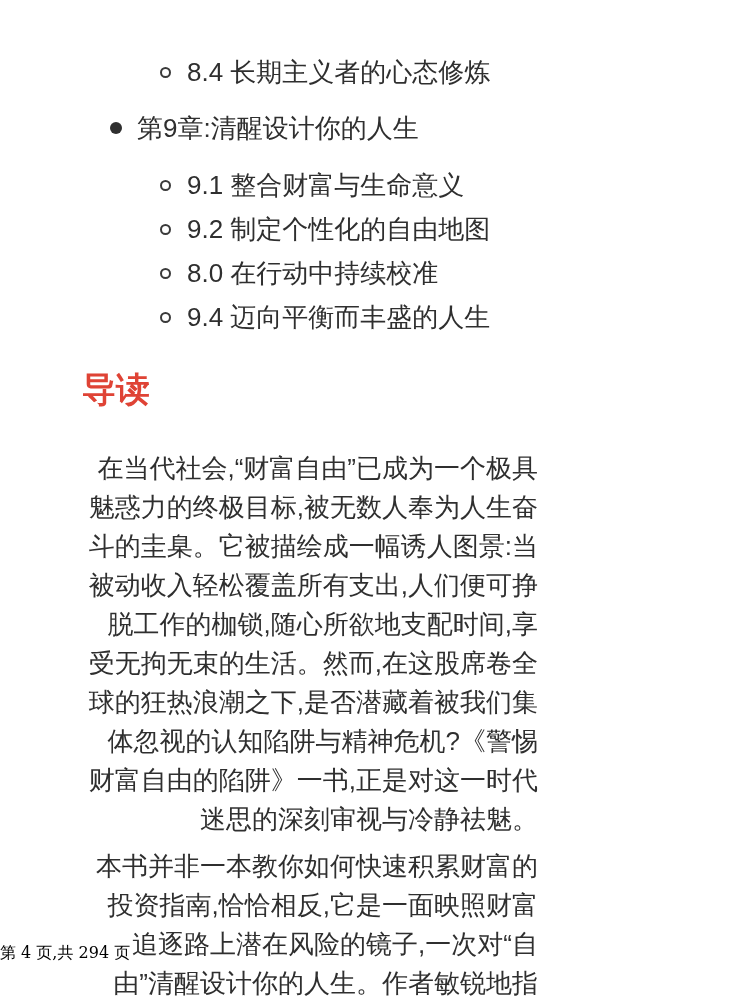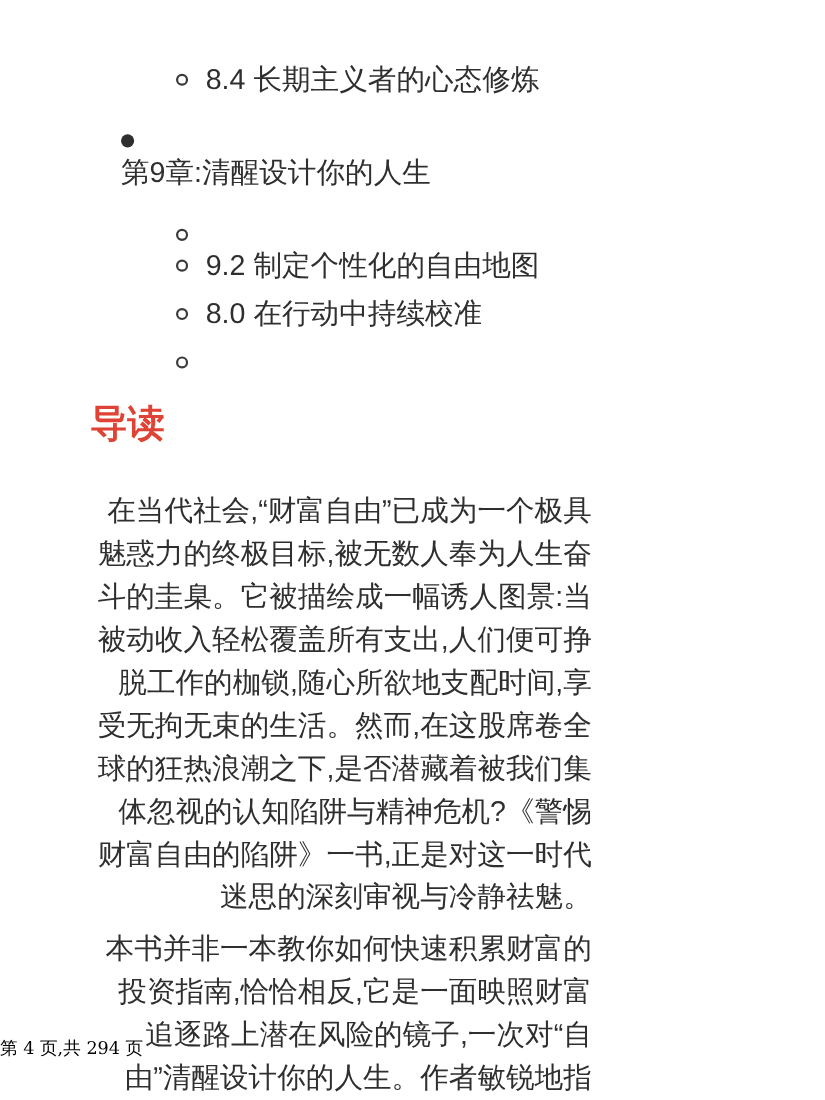--- a/index.html
+++ b/index.html
@@ -41,21 +41,21 @@
     margin-right: 16px;
   }
   .bullet.disc {
     width: 12px; height: 12px;
     background: #2f2f2f;
     border-radius: 50%;
     margin-top: 16px;
     margin-right: 15px;
   }
   .toc-sub > li { padding-left: 78px; }
-  .toc-item.chapter { padding-left: 28px; margin-bottom: 13px; flex-direction: column; }
+  .toc-item.chapter { padding-left: 28px; margin-bottom: 13px; }
   .toc-sub.orphan > li { margin-bottom: 12px; }
 
   
   .intro-heading {
     margin: 30px 0 40px 0;
     font-size: 34px;
     line-height: 40px;
     font-weight: 700;
     color: var(--accent, #df4335);
   }
@@ -95,31 +95,33 @@
 
     <ul class="toc-main">
       <li>
         <div class="toc-item chapter">
           <span class="bullet disc"></span>
           <span class="toc-text">第9章:清醒设计你的人生</span>
         </div>
         <ul class="toc-sub">
           <li class="toc-item">
             <span class="bullet circle"></span>
+            <span class="toc-text">9.1 整合财富与生命意义</span>
           </li>
           <li class="toc-item">
             <span class="bullet circle"></span>
             <span class="toc-text">9.2 制定个性化的自由地图</span>
           </li>
           <li class="toc-item">
             <span class="bullet circle"></span>
             <span class="toc-text">8.0 在行动中持续校准</span>
           </li>
           <li class="toc-item">
             <span class="bullet circle"></span>
+            <span class="toc-text">9.4 迈向平衡而丰盛的人生</span>
           </li>
         </ul>
       </li>
     </ul>
 
   </section>
 
   <h2 class="intro-heading">导读</h2>
 
   <p class="body-para">在当代社会,“财富自由”已成为一个极具魅惑力的终极目标,被无数人奉为人生奋斗的圭臬。它被描绘成一幅诱人图景:当被动收入轻松覆盖所有支出,人们便可挣脱工作的枷锁,随心所欲地支配时间,享受无拘无束的生活。然而,在这股席卷全球的狂热浪潮之下,是否潜藏着被我们集体忽视的认知陷阱与精神危机?《警惕财富自由的陷阱》一书,正是对这一时代迷思的深刻审视与冷静祛魅。</p>

